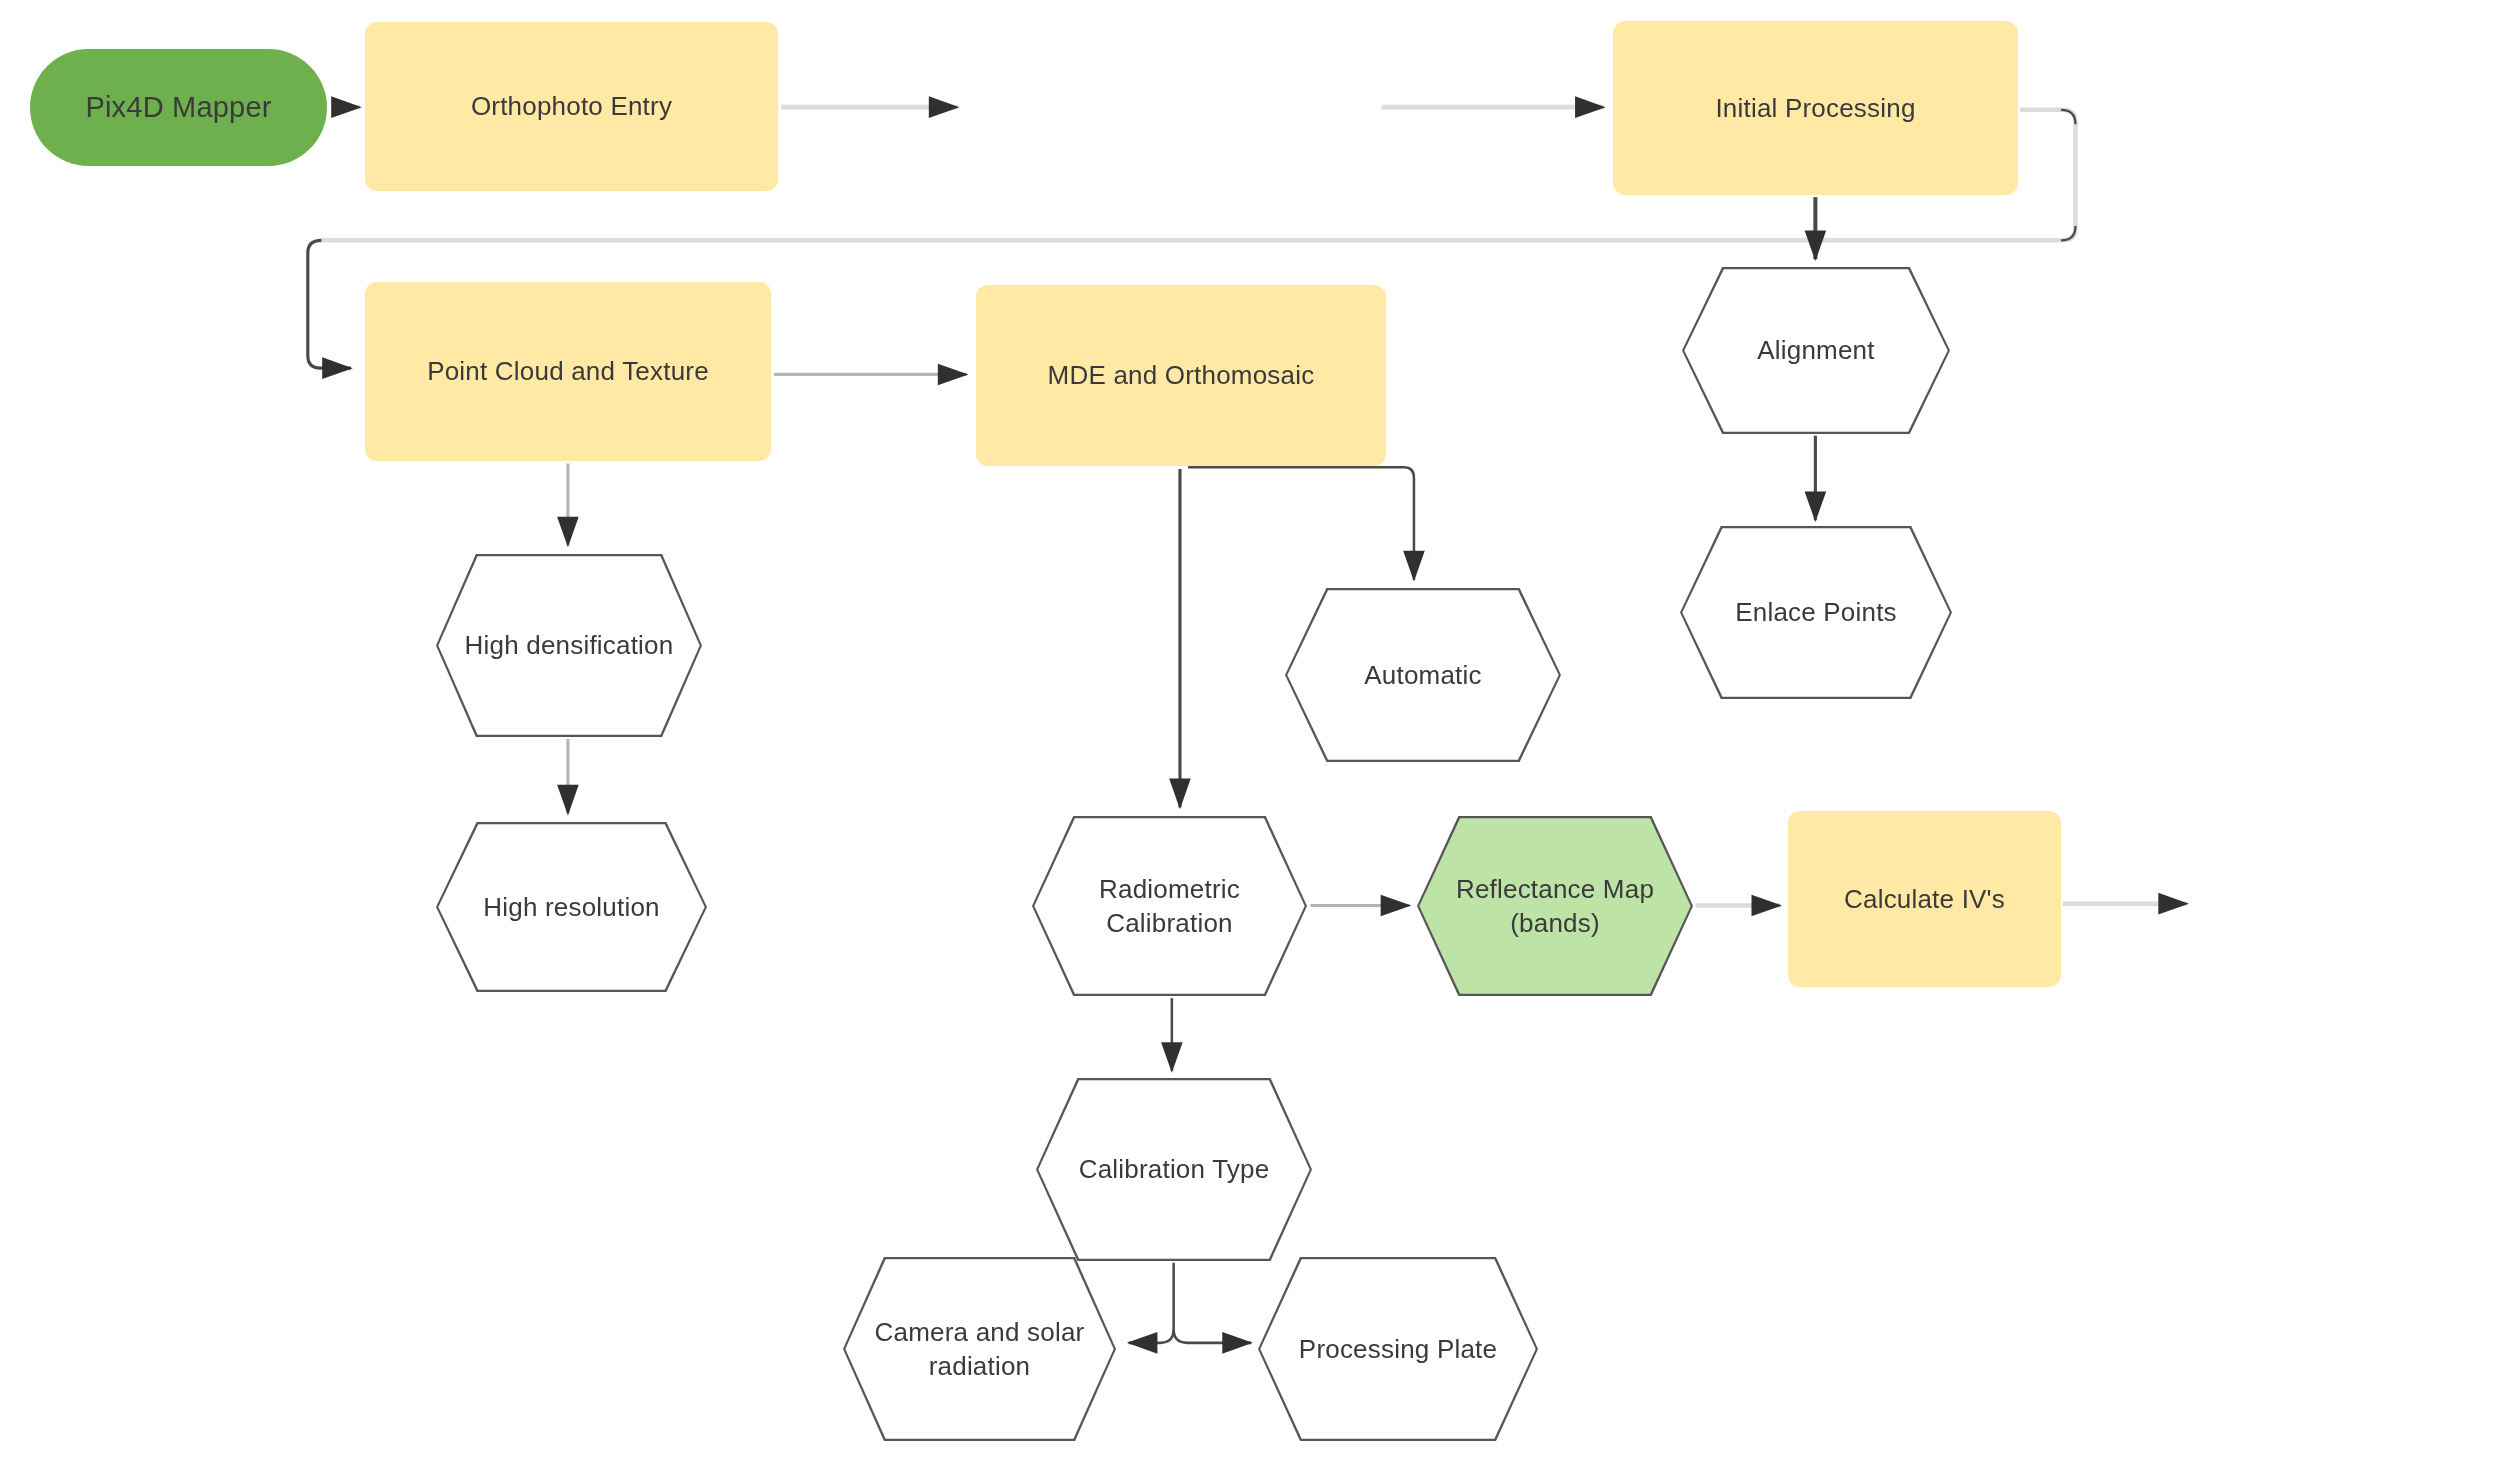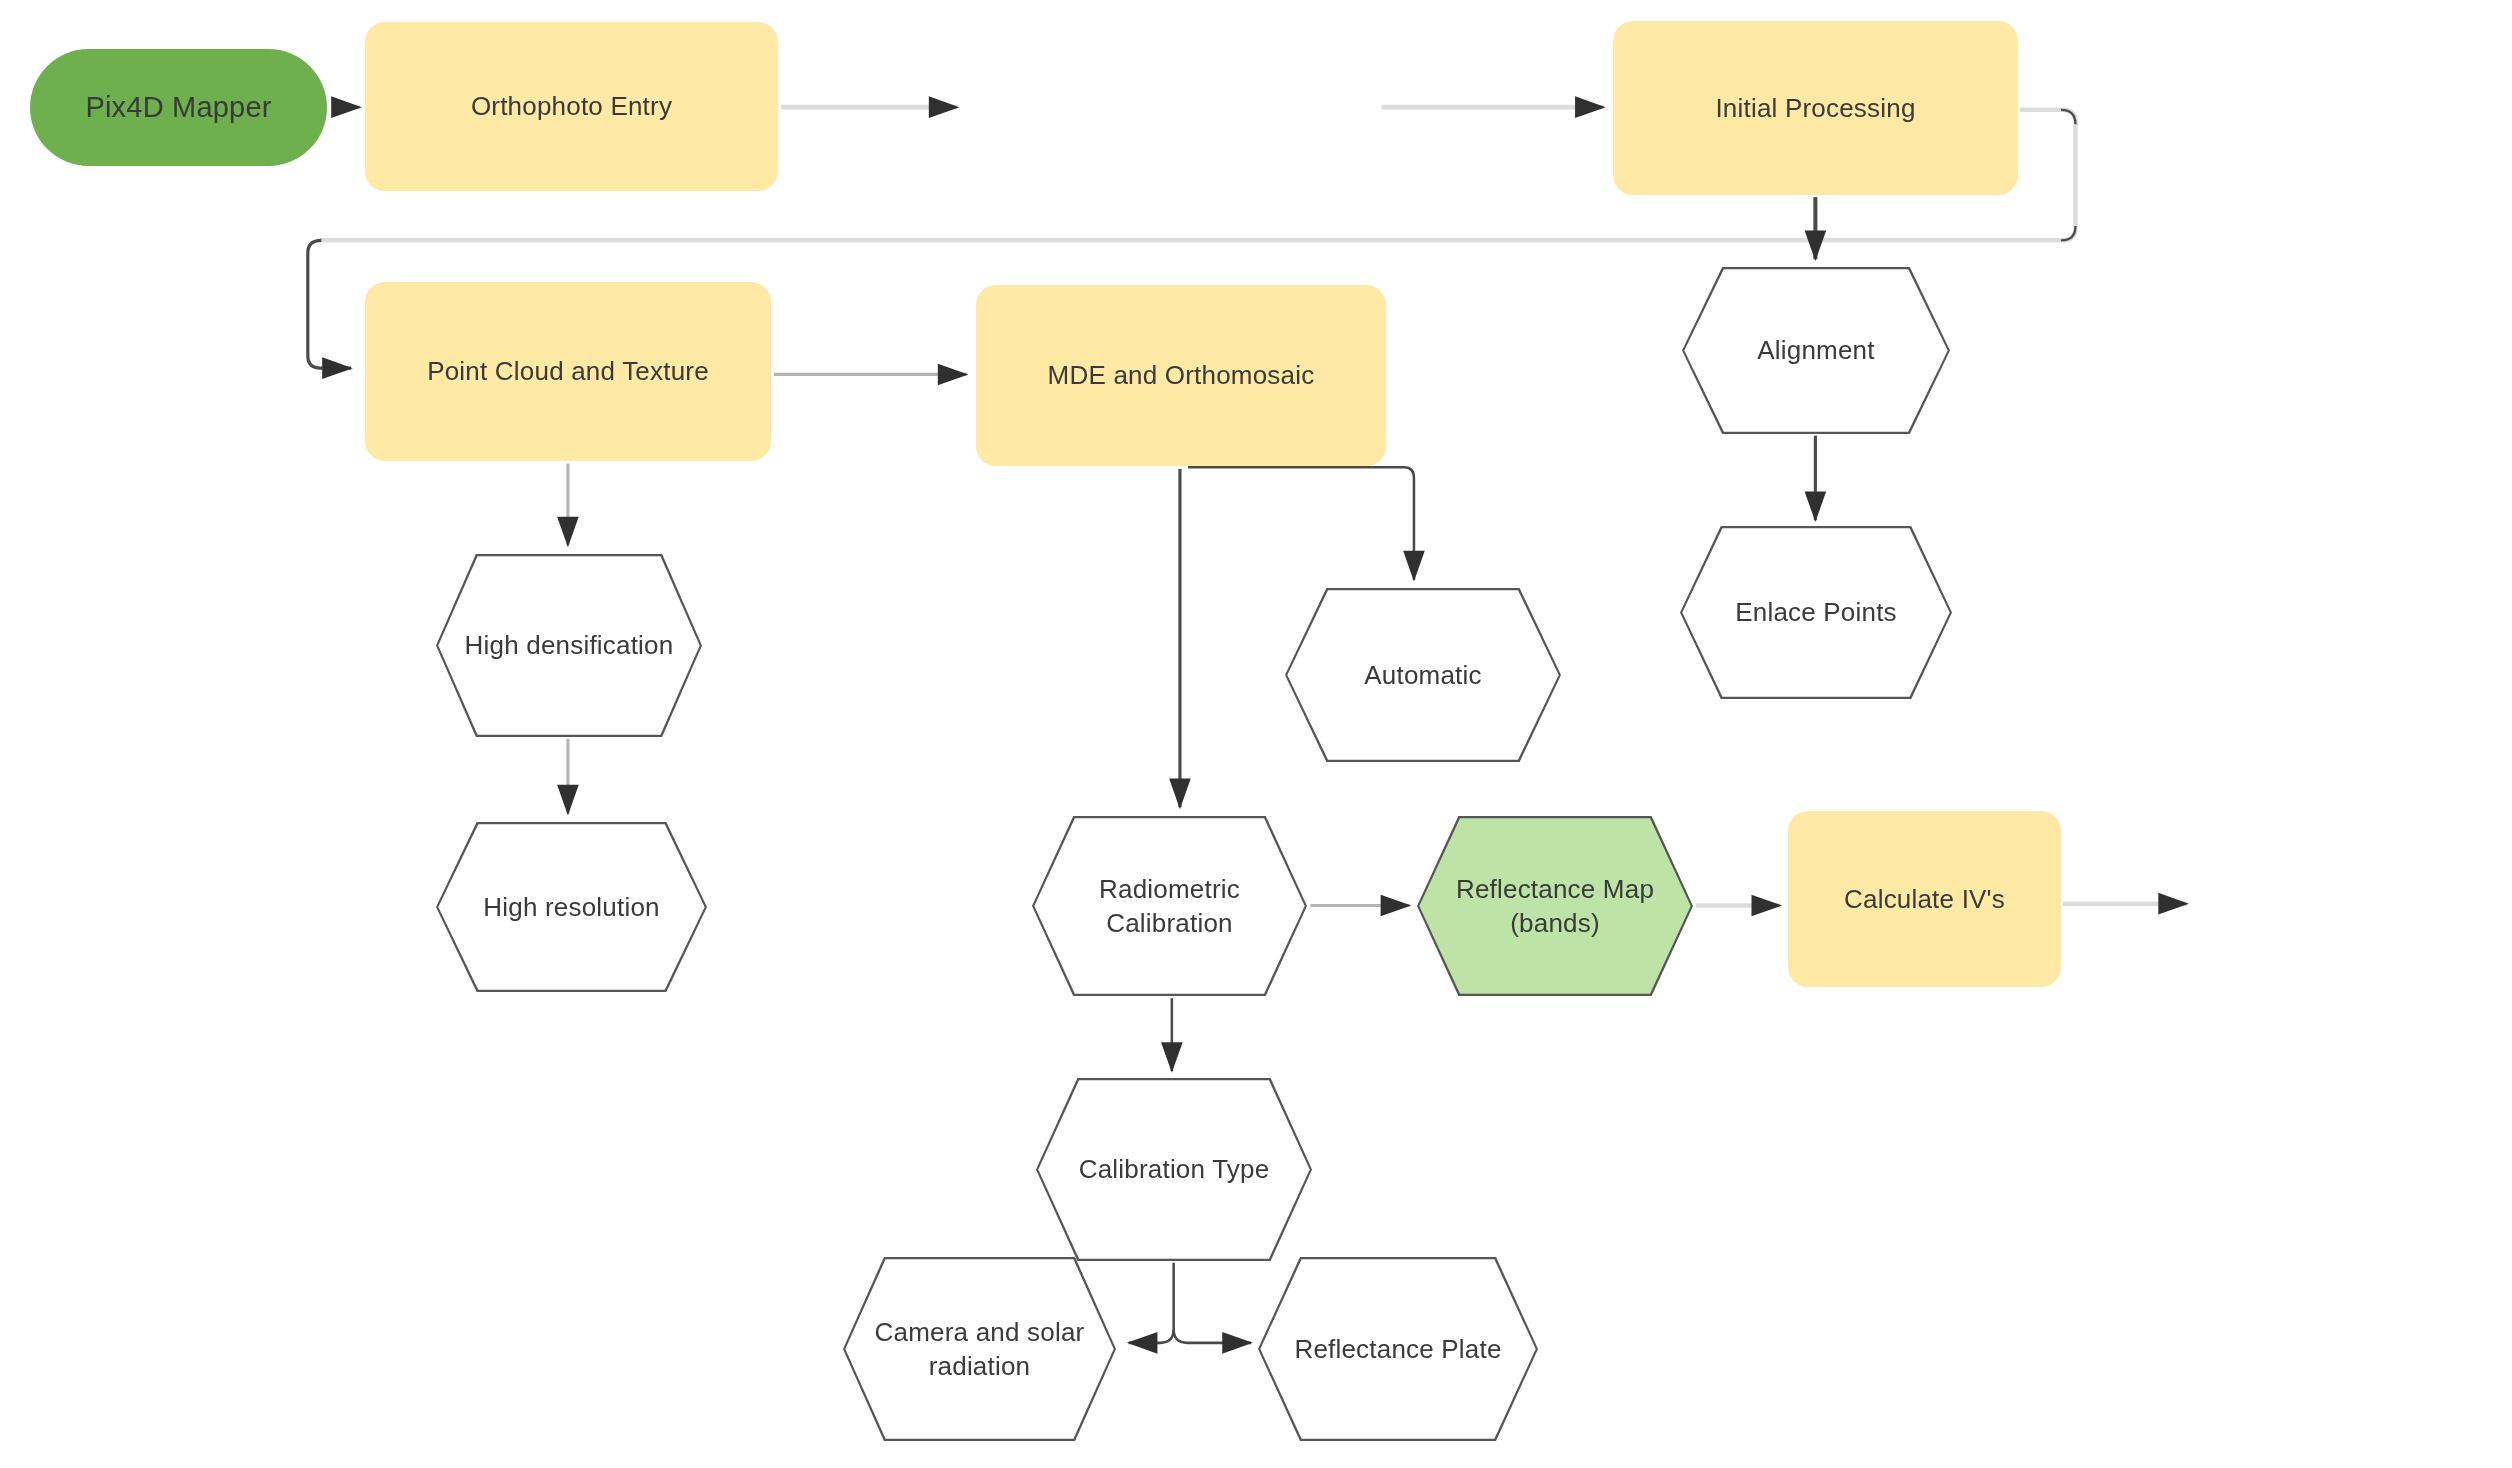--- a/index.html
+++ b/index.html
@@ -32,21 +32,21 @@
   .node{
     position:absolute;
     display:flex;align-items:center;justify-content:center;
     text-align:center;
     font-size:26px;line-height:1.32;
     letter-spacing:0.2px;
   }
   .lbl{white-space:pre-line;display:block;}
   .box{
     background:var(--node-yellow);
-    border-radius:20px;
+    border-radius:12px;
   }
   .box .lbl{padding:0 23.4px;}
   .pill{
     background:var(--node-green);
     border-radius:899px;
     font-size:29px;
   }
   .pill .lbl{padding:0 20px;}
   .hexwrap{background:transparent;}
   .hex-border,.hex-fill{
@@ -163,17 +163,17 @@
   </div>
   <div class="node hexwrap" style="left:843px;top:1257px;width:273px;height:184px">
     <div class="hex-border"></div>
     <div class="hex-fill"></div>
     <span class="lbl">Camera and solar
 radiation</span>
   </div>
   <div class="node hexwrap" style="left:1258px;top:1257px;width:280px;height:184px">
     <div class="hex-border"></div>
     <div class="hex-fill"></div>
-    <span class="lbl">Reflectance Plate</span>
+    <span class="lbl">Processing Plate</span>
   </div>
 
 </div>
 
 
 </body></html>

